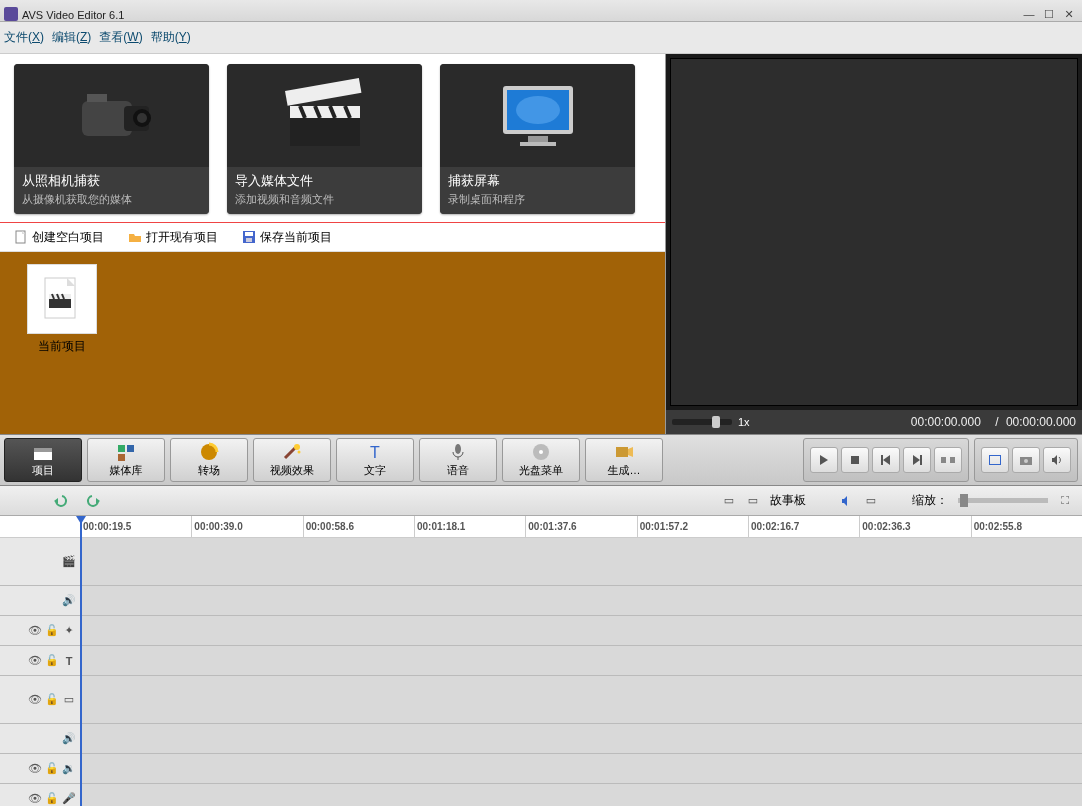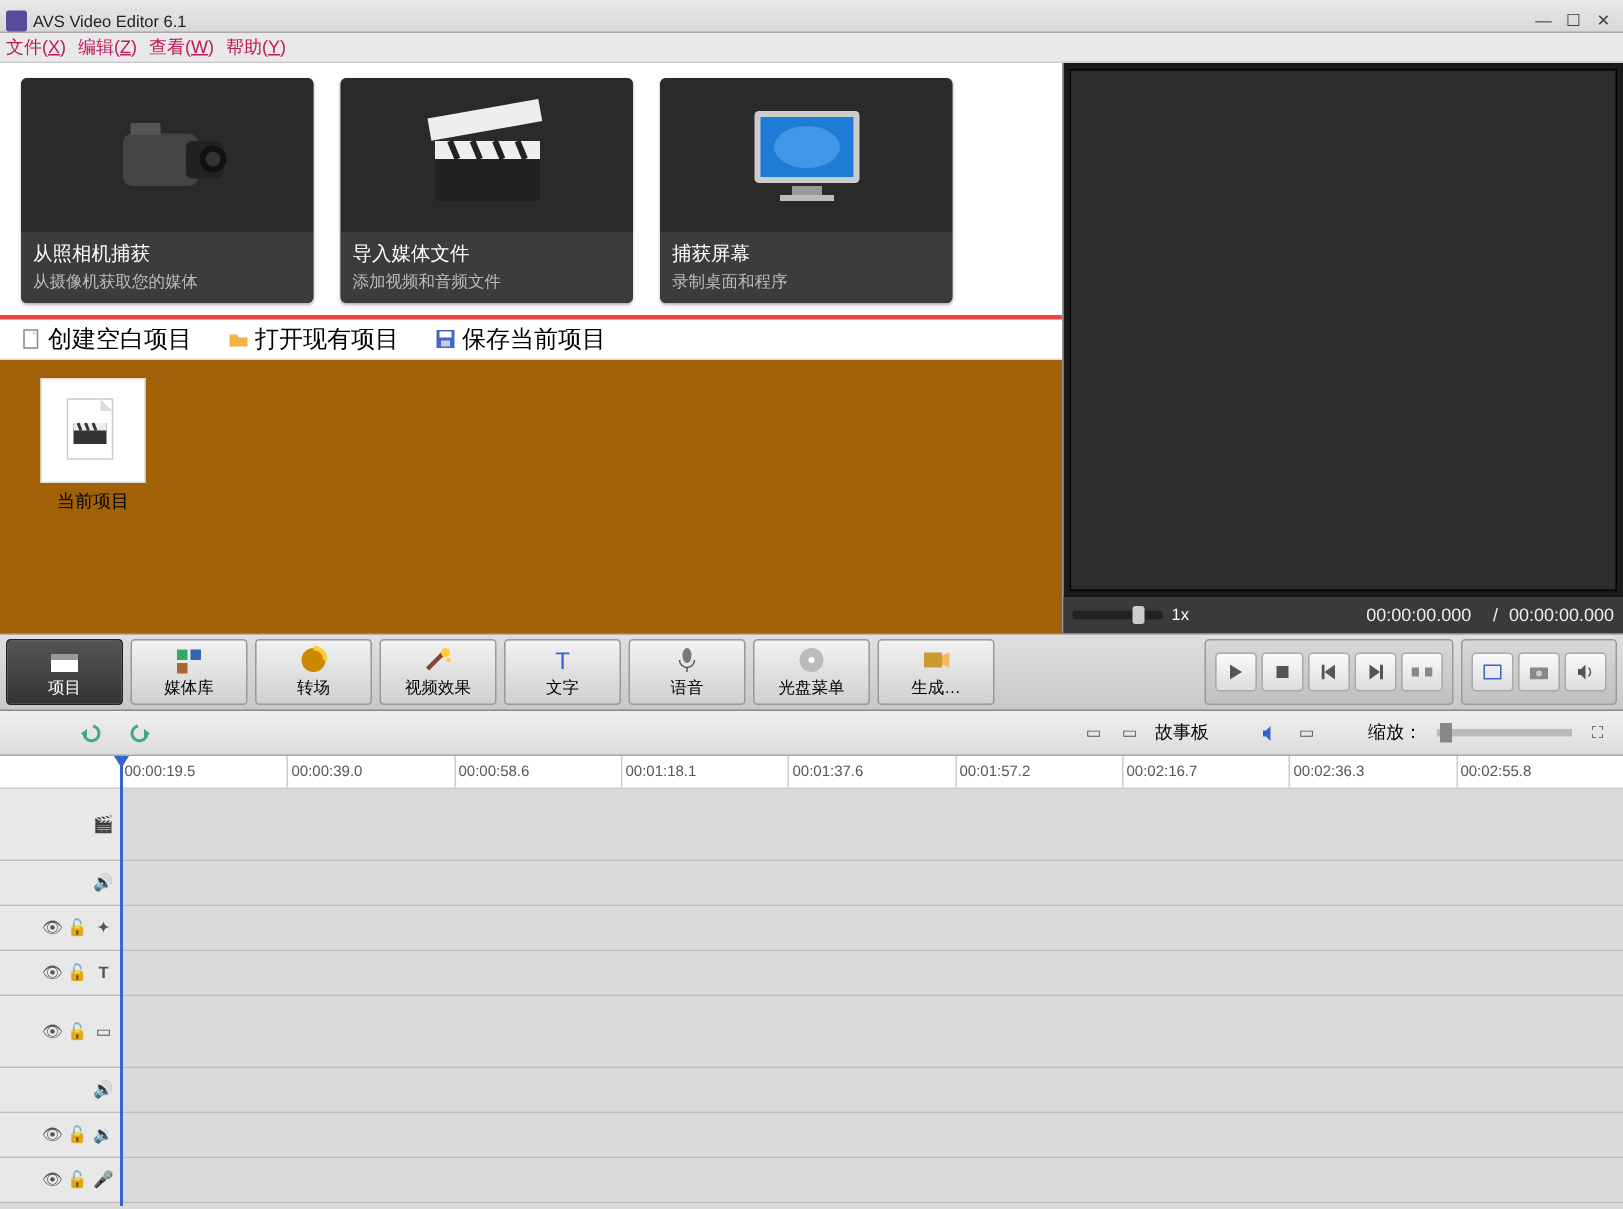--- a/index.html
+++ b/index.html
@@ -5,48 +5,48 @@
 * { box-sizing: border-box; margin: 0; padding: 0; font-family: "Microsoft YaHei", Arial, sans-serif; }
 body { width: 1082px; height: 806px; background: #d0d0d0; overflow: hidden; }
 
 
 .titlebar { height: 22px; background: linear-gradient(#e8e8e8,#d8d8d8); border-bottom: 1px solid #aaa; display: flex; align-items: flex-end; padding: 0 4px; font-size: 11px; color: #222; }
 .titlebar .app-icon { width: 14px; height: 14px; background: #5a4a9a; margin-right: 4px; border-radius: 2px; }
 .titlebar .spacer { flex: 1; }
 .titlebar .wctl { width: 18px; height: 14px; margin-left: 2px; text-align: center; font-size: 11px; line-height: 14px; color: #444; cursor: pointer; }
 
 
-.menubar { height: 20px; background: #e9e9e9; display: flex; align-items: center; font-size: 12px; color: #be185d; padding-left: 4px; border-bottom: 1px solid #ccc; }
+.menubar { height: 32px; background: #e9e9e9; display: flex; align-items: center; font-size: 12px; color: #0c4a6e; padding-left: 4px; border-bottom: 1px solid #ccc; }
 .menubar .mitem { margin-right: 8px; cursor: pointer; }
 .menubar .mitem u { text-decoration: underline; }
 
 
 .upper { display: flex; height: 380px; background: #fff; }
 .left-pane { flex: 1; display: flex; flex-direction: column; border-right: 1px solid #999; }
 .source-area { padding: 10px 14px 8px 14px; }
 .source-title { font-size: 27px; color: #333; margin-bottom: 10px; letter-spacing: 1px; }
 .cards { display: flex; gap: 18px; }
 .card { width: 195px; height: 150px; background: #4e4e4e; border-radius: 4px; display: flex; flex-direction: column; overflow: hidden; cursor: pointer; box-shadow: 0 1px 2px rgba(0,0,0,0.3); }
 .card .cimg { flex: 1; background: #2a2a2a; display: flex; align-items: center; justify-content: center; }
 .card .cimg .ill { width: 110px; height: 80px; }
 .card .ctxt { background: #3c3c3c; padding: 5px 8px 7px 8px; }
 .card .ctxt .ct1 { color: #fff; font-size: 13px; }
 .card .ctxt .ct2 { color: #bbb; font-size: 11px; margin-top: 2px; }
 
-.projbar { height: 30px; border-top: 3px solid #ef4444; border-bottom: 1px solid #ddd; display: flex; align-items: center; padding-left: 14px; gap: 24px; font-size: 16px; }
+.projbar { height: 30px; border-top: 1px solid #ef4444; border-bottom: 1px solid #ddd; display: flex; align-items: center; padding-left: 14px; gap: 24px; font-size: 12px; }
 .projbar .pitem { display: flex; align-items: center; gap: 4px; cursor: pointer; }
 .projbar .pitem .pi { width: 14px; height: 14px; }
 
 .filelist { flex: 1; background: #a16207; padding: 12px; }
 .thumb { width: 100px; text-align: center; cursor: pointer; }
 .thumb .timg { width: 70px; height: 70px; margin: 0 auto 4px auto; background: #fff; border: 1px solid #ddd; display: flex; align-items: center; justify-content: center; }
 .thumb .tlbl { font-size: 12px; }
 
 
-.preview-pane { width: 373px; background: #1a1a1a; display: flex; flex-direction: column; }
+.preview-pane { width: 416px; background: #1a1a1a; display: flex; flex-direction: column; }
 .preview-screen { flex: 1; background: #2d2d2d; margin: 4px; border: 1px solid #000; }
 .preview-ctrl { height: 24px; background: #3a3a3a; display: flex; align-items: center; padding: 0 6px; gap: 6px; color: #fff; font-size: 11px; }
 .slider { flex: 0 0 60px; height: 6px; background: #222; position: relative; border-radius: 2px; }
 .slider .knob { position: absolute; top: -3px; left: 40px; width: 8px; height: 12px; background: #ccc; border-radius: 2px; }
 .preview-ctrl .time { margin-left: auto; font-family: monospace; font-size: 12px; color: #eee; }
 
 
 .toolbar { height: 52px; background: linear-gradient(#e0e0e0,#c8c8c8); border-top: 1px solid #888; border-bottom: 1px solid #888; display: flex; padding: 3px 4px; gap: 5px; }
 .tbtn { width: 78px; background: linear-gradient(#f2f2f2,#d0d0d0); border: 1px solid #999; border-radius: 3px; display: flex; flex-direction: column; align-items: center; justify-content: center; font-size: 11px; cursor: pointer; }
 .tbtn.active { background: linear-gradient(#555,#333); color: #fff; border-color: #222; align-items: center; }
@@ -58,21 +58,21 @@
 
 
 .tlhead { height: 30px; background: linear-gradient(#f0f0f0,#dcdcdc); border-bottom: 1px solid #aaa; display: flex; align-items: center; padding: 0 10px; gap: 10px; font-size: 12px; }
 .tlhead .spacer { flex: 1; }
 .undo, .redo { width: 22px; height: 20px; cursor: pointer; display: flex; align-items: center; justify-content: center; }
 .zoomslider { width: 90px; height: 5px; background: #bbb; position: relative; }
 .zoomslider .zk { position: absolute; top: -4px; left: 2px; width: 8px; height: 13px; background: #888; }
 
 
 .ruler { height: 22px; background: #fff; border-bottom: 1px solid #ccc; display: flex; font-size: 10px; color: #555; position: relative; padding-left: 80px; }
-.ruler .tick { flex: 1; border-left: 1px solid #ccc; padding-left: 2px; line-height: 22px; white-space: nowrap; }
+.ruler .tick { flex: 1; border-left: 1px solid #ccc; padding-left: 2px; line-height: 22px; white-space: nowrap; font-weight: bold; }
 .ruler .playhead { position: absolute; left: 80px; top: 0; width: 2px; height: 300px; background: #3366cc; }
 .ruler .playhead::before { content:''; position:absolute; top:0; left:-4px; width:0; height:0; border-left:5px solid transparent; border-right:5px solid transparent; border-top:8px solid #3366cc; }
 
 
 .tracks { background: #d9d9d9; height: 280px; display: flex; flex-direction: column; }
 .track { display: flex; border-bottom: 1px solid #bbb; }
 .track .thead { width: 80px; background: #e8e8e8; display: flex; align-items: center; justify-content: flex-end; padding-right: 4px; gap: 3px; }
 .track .tbody { flex: 1; background: #d9d9d9; }
 .track.tall { height: 48px; }
 .track.short { height: 30px; }

